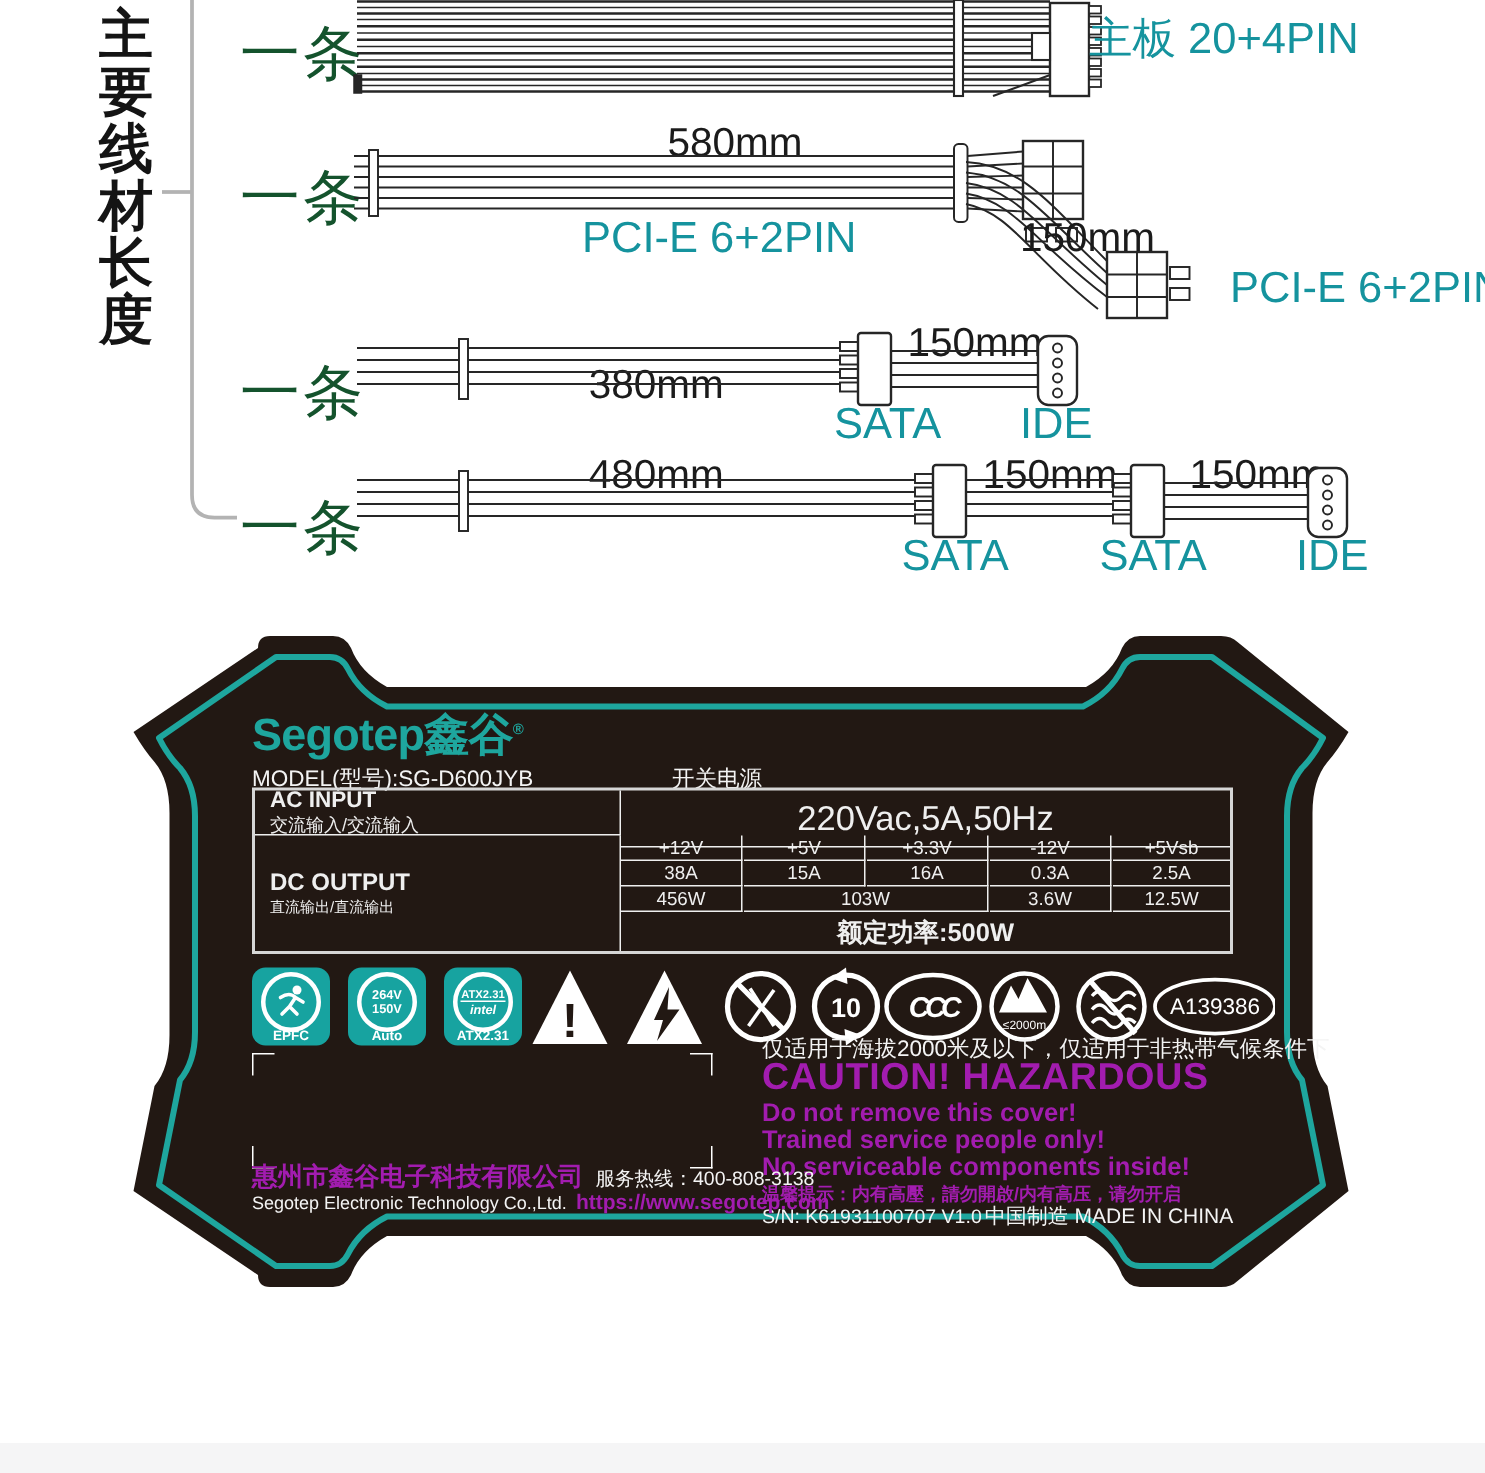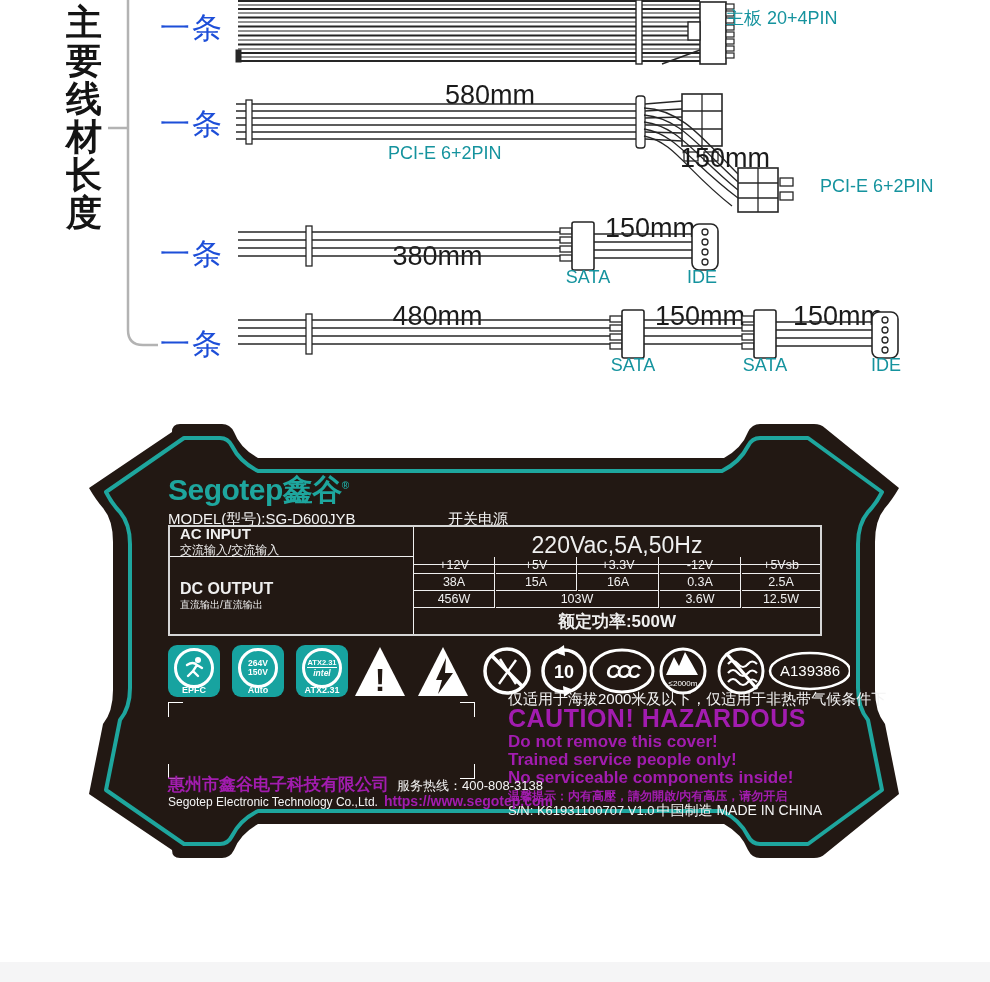--- a/index.html
+++ b/index.html
@@ -2,23 +2,23 @@
 <html><head>
 <meta charset="utf-8">
 <style>
   html,body{margin:0;padding:0;background:#fff;}
   #stage{position:relative;width:990px;height:982px;background:#fff;overflow:hidden;
          font-family:Liberation Sans, sans-serif;}
   .abs{position:absolute;}
   
   .vtitle{width:42px;font-size:36px;line-height:38px;font-weight:700;color:#141414;
           word-break:break-all;text-align:center;}
-  .qty{font-size:30px;font-weight:500;color:#1d4ed8;letter-spacing:2px;}
+  .qty{font-size:40px;font-weight:500;color:#14532d;letter-spacing:2px;}
   .mm{font-size:27px;color:#1b1b1b;text-align:center;white-space:nowrap;}
-  .cteal{font-size:18px;text-align:center;white-space:nowrap;}
+  .cteal{font-size:29px;text-align:center;white-space:nowrap;}
   svg{display:block;}
   
   .lbl-txt{color:#f4f4f4;}
   .brand{font-size:30px;font-weight:700;letter-spacing:-.5px;white-space:nowrap;}
   .brand sup{font-size:10px;}
   .power{font-size:42px;font-weight:700;text-align:right;white-space:nowrap;}
   .cell{position:absolute;box-sizing:border-box;color:#efefef;display:flex;align-items:center;justify-content:center;
         font-size:12.5px;border-color:#d6d6d6;}
   .crop{position:absolute;width:14px;height:14px;}
   .badge{position:absolute;width:52px;height:52px;border-radius:9px;}

